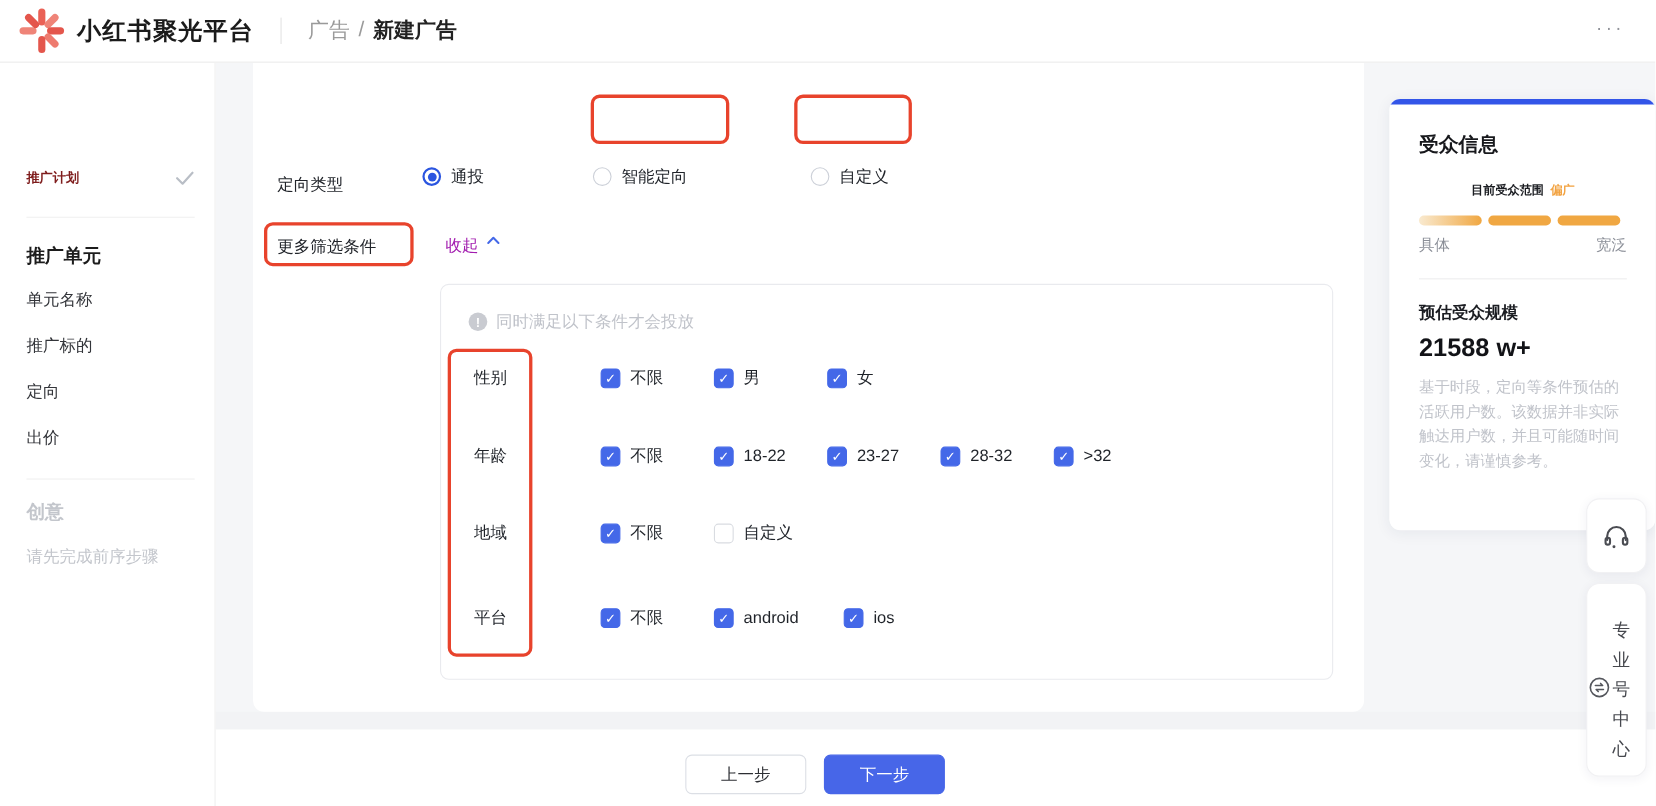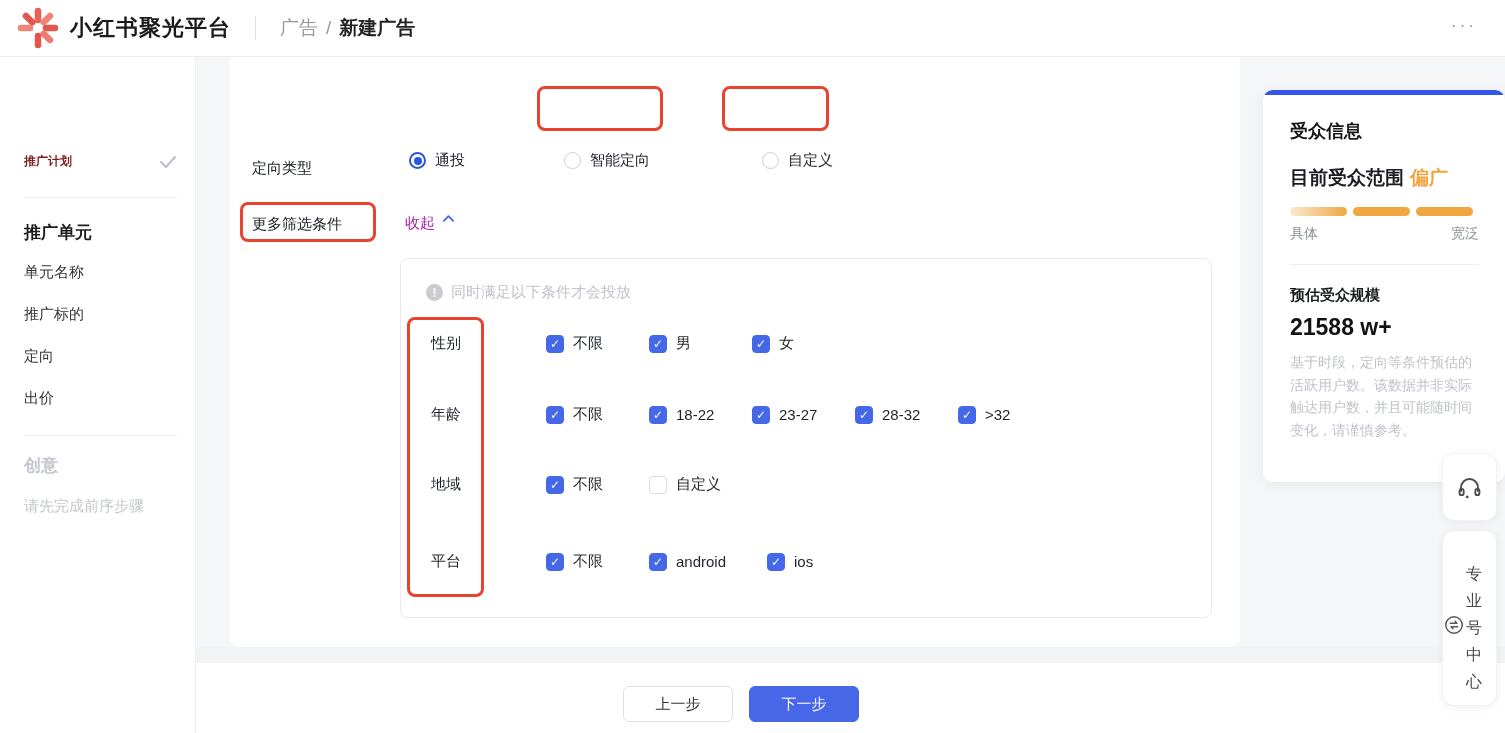--- a/index.html
+++ b/index.html
@@ -27,21 +27,21 @@
   .side-disabled { position:absolute; left:24px; color:#c3c6cc; }
   .check-glyph { color:#b9bec6; }
 
   
   .content-bg { position:absolute; left:196px; top:57px; width:1309px; height:676px; background:#f5f6f8; z-index:1; }
   .footer-white { position:absolute; left:196px; top:663px; width:1309px; height:70px; background:#fff; z-index:2; }
 
   
   .main-card { position:absolute; left:230px; top:57px; width:1010px; height:590px; background:#fff; border-radius:0 0 10px 10px; z-index:5; }
   .form-label { position:absolute; left:22px; font-size:15px; font-weight:500; color:#21242a; }
-  .radio-group { position:absolute; left:179px; top:44px; display:flex; align-items:center;justify-content:space-between; }
+  .radio-group { position:absolute; left:154px; top:44px; display:flex; align-items:center;justify-content:space-between; }
   .radio-opt { display:flex; align-items:center; cursor:pointer; }
   .radio-opt .lbl { font-size:15px; color:#1f2329; margin-left:9px; }
   .radio { width:17px; height:17px; border-radius:50%; border:1px solid #ccd0d8; background:#fff; position:relative; flex:0 0 auto; }
   .radio.on { border:2px solid #2b55e0; }
   .radio.on::after { content:""; position:absolute; left:50%; top:50%; width:8px; height:8px; margin:-4px 0 0 -4px; border-radius:50%; background:#2b55e0; }
   .targeting-desc { position:absolute; left:170px; top:78px; font-size:14px; color:#b9bdc5; }
   .collapse-link { position:absolute; left:175px; top:157px; display:flex; align-items:flex-start; color:#a21caf; font-size:15px; cursor:pointer; }
   .collapse-link svg { margin-left:7px; }
 
   
@@ -57,21 +57,21 @@
   .cb-opt .lbl { font-size:15px; color:#1f2329; margin-left:9px; margin-right:14px; white-space:nowrap; }
 
   
   .anno { position:absolute; border:3px solid #e8432c; border-radius:8px; z-index:15; pointer-events:none; }
 
   
   .aud-card { position:absolute; left:1263px; top:90px; width:242px; height:392px; background:#fff; border-radius:10px; box-shadow:0 2px 14px rgba(30,40,80,0.07); z-index:6; overflow:hidden; }
   .aud-topbar { height:5px; background:#3355e8; border-radius:10px 10px 0 0; }
   .aud-body { padding:24px 26px 0 27px; }
   .aud-title { font-size:18px; font-weight:700; color:#17181c; }
-  .aud-range { margin-top:22px; font-size:19px; font-weight:600; color:#1b1d22; }
+  .aud-range { margin-top:22px; font-size:11px; font-weight:600; color:#1b1d22;text-align:center; }
   .aud-range .val { color:#f2a342; font-weight:600; margin-left:6px; }
   .aud-bars { margin-top:16px; display:flex; gap:6px; }
   .aud-bars span { height:9px; width:57px; border-radius:5px; background:#f0a742; }
   .aud-bars .seg1 { background:linear-gradient(90deg,#f9ead0,#f0a742); }
   .aud-scale { margin-top:9px; display:flex; justify-content:space-between; font-size:14px; color:#8b8f98; }
   .aud-div { margin-top:21px; height:1px; background:#ededee; }
   .aud-est-label { margin-top:21px; font-size:15px; font-weight:600; color:#1b1d22; }
   .aud-est-value { margin-top:9px; font-size:23px; font-weight:700; color:#121317; }
   .aud-disclaimer { margin-top:10px; font-size:14px; line-height:1.62; color:#c0c3ca; }
 

